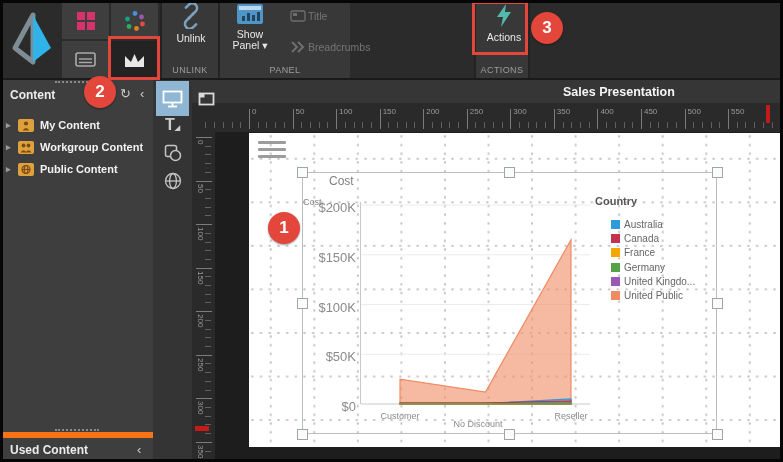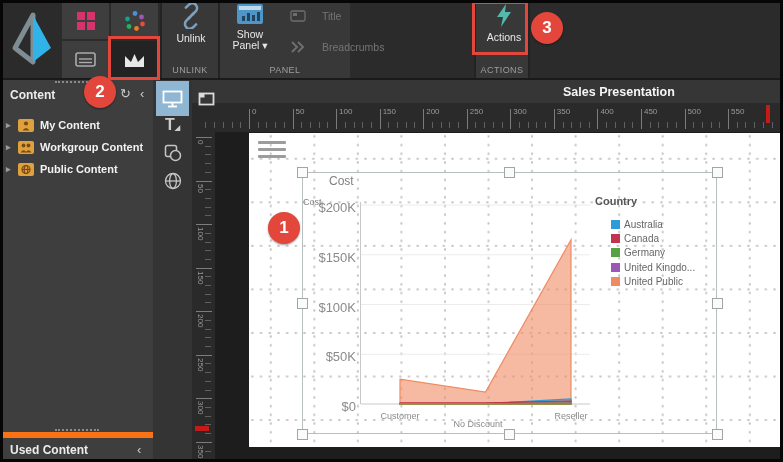--- a/index.html
+++ b/index.html
@@ -8,21 +8,21 @@
   .frame{position:absolute;inset:0;border:3px solid #060606;pointer-events:none;z-index:60;}
 
   
   .ribbon{position:absolute;left:0;top:0;width:783px;height:80px;background:#2B2B2B;border-bottom:2px solid #1A1A1A;}
   .logo{position:absolute;left:8px;top:12px;}
   .zone{position:absolute;top:0;height:78px;background:#383838;border-left:2px solid #232323;}
   .tile{position:absolute;width:47px;height:37px;background:#3E3E3E;display:flex;align-items:center;justify-content:center;}
   .tile.dark{background:#232323;}
   .btncol{position:absolute;top:3px;display:flex;flex-direction:column;align-items:center;text-align:center;cursor:pointer;}
   .btncol .cap{font-size:10.5px;color:#E8E8E8;line-height:11px;margin-top:4px;white-space:pre-line;}
-  .rowbtn{position:absolute;display:flex;align-items:center;gap:16px;font-size:10.5px;color:#757575;}
+  .rowbtn{position:absolute;display:flex;align-items:center;gap:2px;font-size:10.5px;color:#757575;}
   .gl{position:absolute;bottom:3px;width:100%;text-align:center;font-size:9px;letter-spacing:.4px;color:#9E9E9E;}
   .redbox{position:absolute;border:3px solid #E3463B;z-index:30;}
   .callout{position:absolute;width:32px;height:32px;border-radius:50%;background:#E3463B;color:#fff;
            display:flex;align-items:center;justify-content:center;font-size:17px;font-weight:bold;z-index:40;box-shadow:0 1px 2px rgba(0,0,0,.4);}
 
   
   .sidebar{position:absolute;left:0;top:80px;width:153px;height:382px;background:#3E3E3E;}
   .sb-grip{position:absolute;left:55px;width:44px;border-top:2px dotted #8A8A8A;}
   .sb-head{position:absolute;left:0;top:0;width:100%;height:30px;padding-left:40px;}
   .sb-title{position:absolute;left:10px;top:8px;font-size:12px;font-weight:bold;color:#ECECEC;}
@@ -443,20 +443,24 @@
       <div class="leg-items" id="legend-items">
           <div class="leg-row">
             <span class="leg-sw" style="background:#2D9BD8"></span>
             <span>Australia</span>
           </div>
           <div class="leg-row">
             <span class="leg-sw" style="background:#C2334D"></span>
             <span>Canada</span>
           </div>
           <div class="leg-row">
+            <span class="leg-sw" style="background:#F5A800"></span>
+            <span>France</span>
+          </div>
+          <div class="leg-row">
             <span class="leg-sw" style="background:#56A345"></span>
             <span>Germany</span>
           </div>
           <div class="leg-row">
             <span class="leg-sw" style="background:#9B59B6"></span>
             <span>United Kingdo...</span>
           </div>
           <div class="leg-row">
             <span class="leg-sw" style="background:#F08A63"></span>
             <span>United Public</span>

